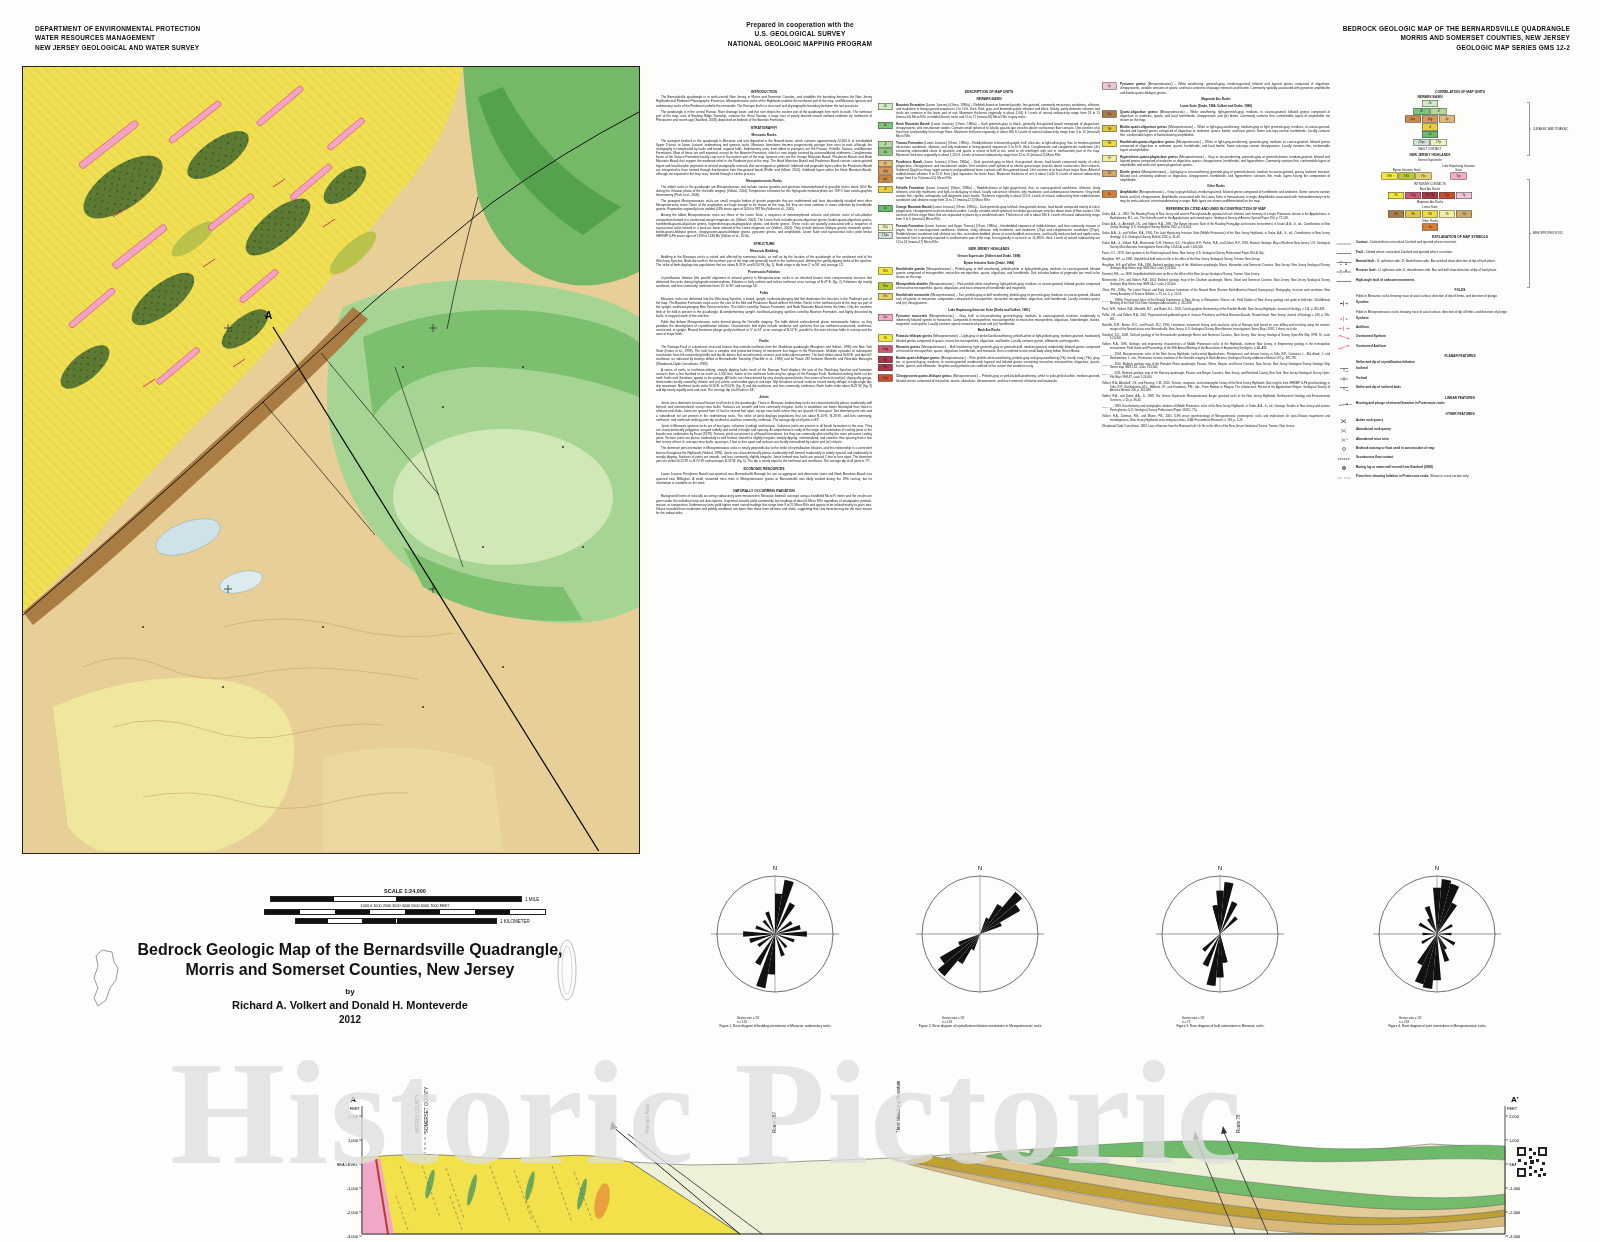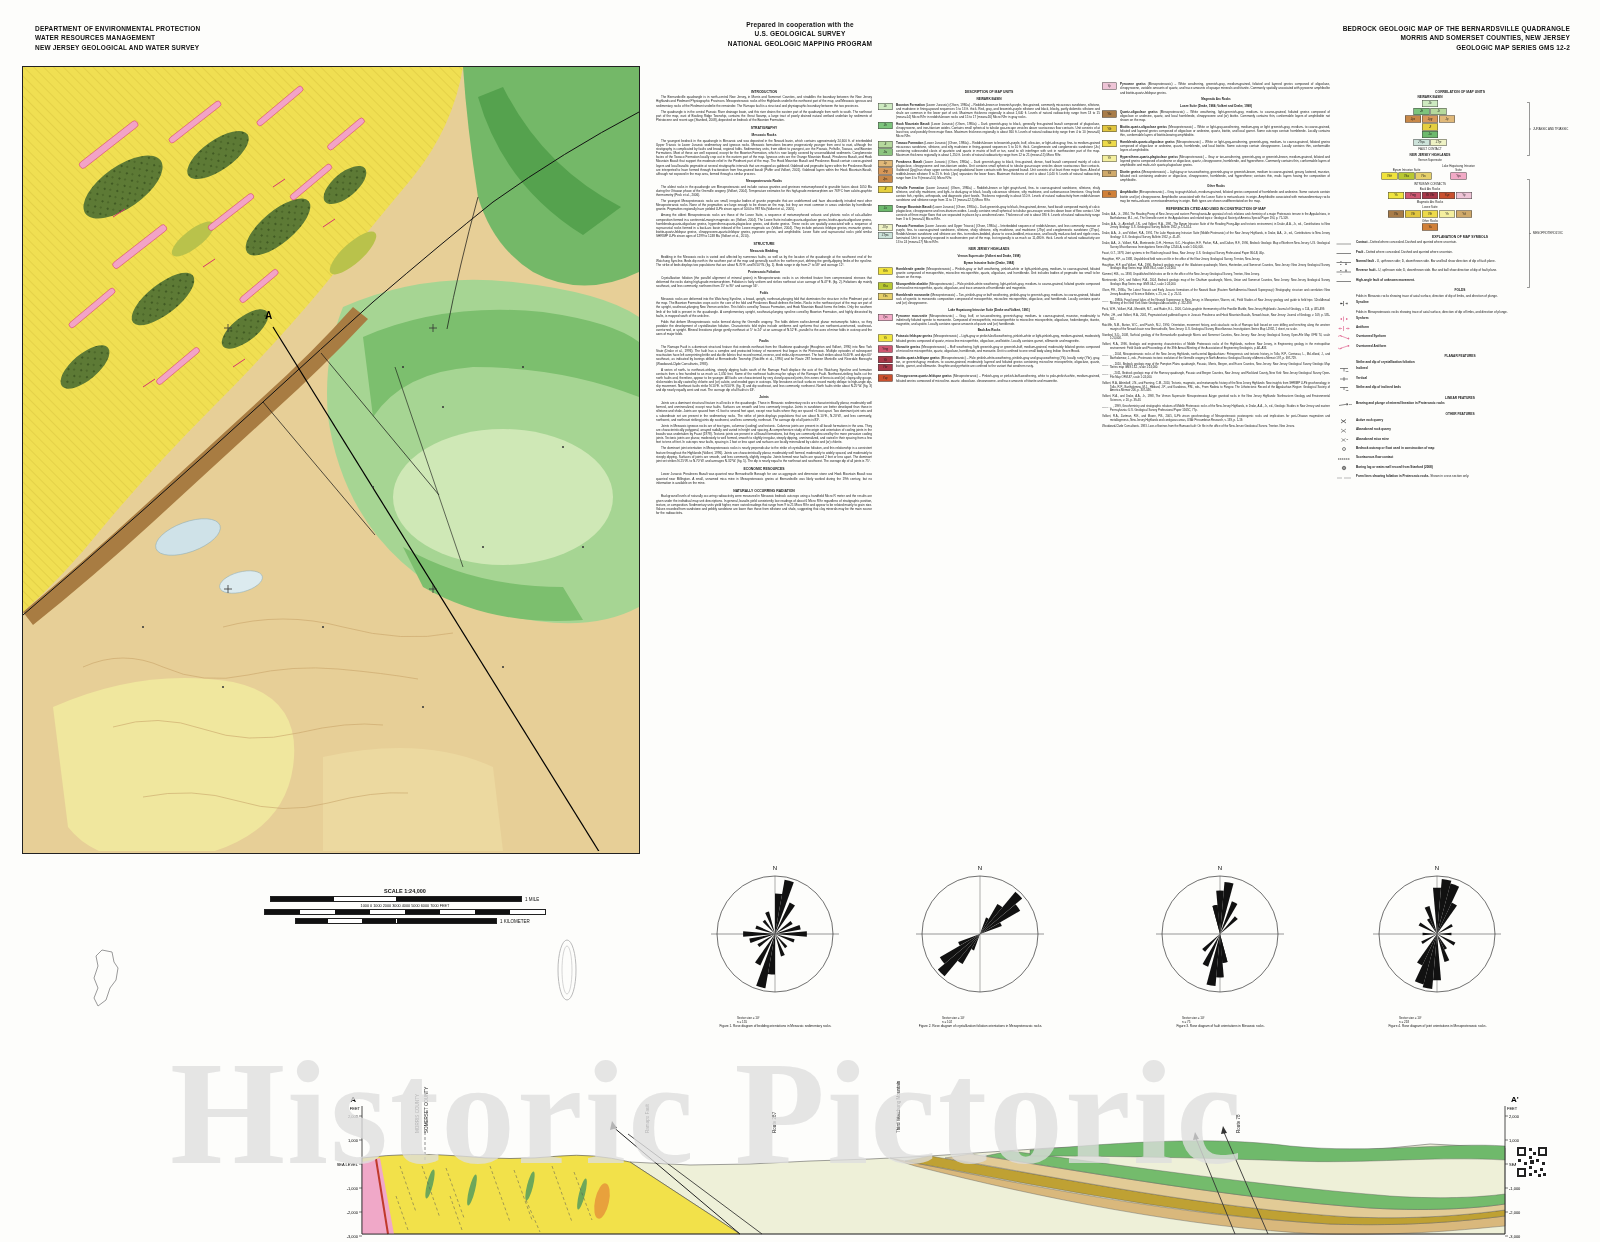--- a/index.html
+++ b/index.html
@@ -190,20 +190,29 @@
   </div>
 
   <svg class="abs" style="left:88px;top:948px;" width="34" height="62">
     <path d="M14,2 L24,4 L26,14 L30,20 L28,32 L22,40 L18,52 L10,58 L6,50 L10,40 L6,30 L10,18 L8,8 Z" fill="none" stroke="#999" stroke-width="1"></path>
   </svg>
   <svg class="abs" style="left:556px;top:938px;" width="22" height="64">
     <ellipse cx="11" cy="32" rx="9" ry="30" fill="none" stroke="#bbb" stroke-width="1"></ellipse>
     <ellipse cx="11" cy="32" rx="5" ry="24" fill="none" stroke="#ccc" stroke-width=".8"></ellipse>
   </svg>
 
+  <div class="abs" style="left:90px;top:940px;width:520px;text-align:center;">
+    <div style="font-size:16px;font-weight:bold;line-height:1.25;">
+      <div>Bedrock Geologic Map of the Bernardsville Quadrangle,</div>
+      <div>Morris and Somerset Counties, New Jersey</div>
+    </div>
+    <div style="font-size:8px;font-weight:bold;margin-top:7px;">by</div>
+    <div style="font-size:11px;font-weight:bold;margin-top:3px;">Richard A. Volkert and Donald H. Monteverde</div>
+    <div style="font-size:10px;font-weight:bold;margin-top:3px;">2012</div>
+  </div>
 
   <div class="abs colwrap" style="left:656px;top:82px;width:216px;height:772px;">
     <div class="colinner" id="col1" style="width:432px;">
         <div class="h1c">INTRODUCTION</div>
         <p>The Bernardsville quadrangle is in north-central New Jersey, in Morris and Somerset Counties, and straddles the boundary between the New Jersey Highlands and Piedmont Physiographic Provinces. Mesoproterozoic rocks of the Highlands underlie the northwest part of the map, and Mesozoic igneous and sedimentary rocks of the Piedmont underlie the remainder. The Ramapo fault is a structural and physiographic boundary between the two provinces.</p>
         <p>The quadrangle is in the central Passaic River drainage basin, and this river drains the eastern part of the quadrangle from north to south. The northeast part of the map, east of Basking Ridge Township, contains the Great Swamp, a large tract of poorly drained natural wetland underlain by sediments of Pleistocene and recent age (Stanford, 2008), deposited on bedrock of the Boonton Formation.</p>
         <div class="h1c">STRATIGRAPHY</div>
         <div class="h2c">Mesozoic Rocks</div>
         <p>The youngest bedrock in the quadrangle is Mesozoic and was deposited in the Newark basin, which contains approximately 24,600 ft. of interbedded Upper Triassic to Lower Jurassic sedimentary and igneous rocks. Mesozoic formations become progressively younger from west to east, although the stratigraphy is complicated by faults and broad, regional folds. Sedimentary units, from oldest to youngest, are the Passaic, Feltville, Towaco, and Boonton Formations. Most of these are well exposed, except for the Boonton Formation, which is now largely covered by unconsolidated sediments. Conglomerate facies of the Towaco Formation locally crop out in the eastern part of the map. Igneous units are the Orange Mountain Basalt, Preakness Basalt, and Hook Mountain Basalt that support the moderate relief in the Piedmont part of the map. The Hook Mountain Basalt and Preakness Basalt contain coarse-grained layers and local basaltic pegmatite at several stratigraphic intervals that are mapped as gabbroid. Gabbroid and pegmatite layers within the Preakness Basalt are interpreted to have formed through fractionation from fine-grained basalt (Puffer and Volkert, 2001). Gabbroid layers within the Hook Mountain Basalt, although not exposed in the map area, formed through a similar process.</p>
         <div class="h2c">Mesoproterozoic Rocks</div>

